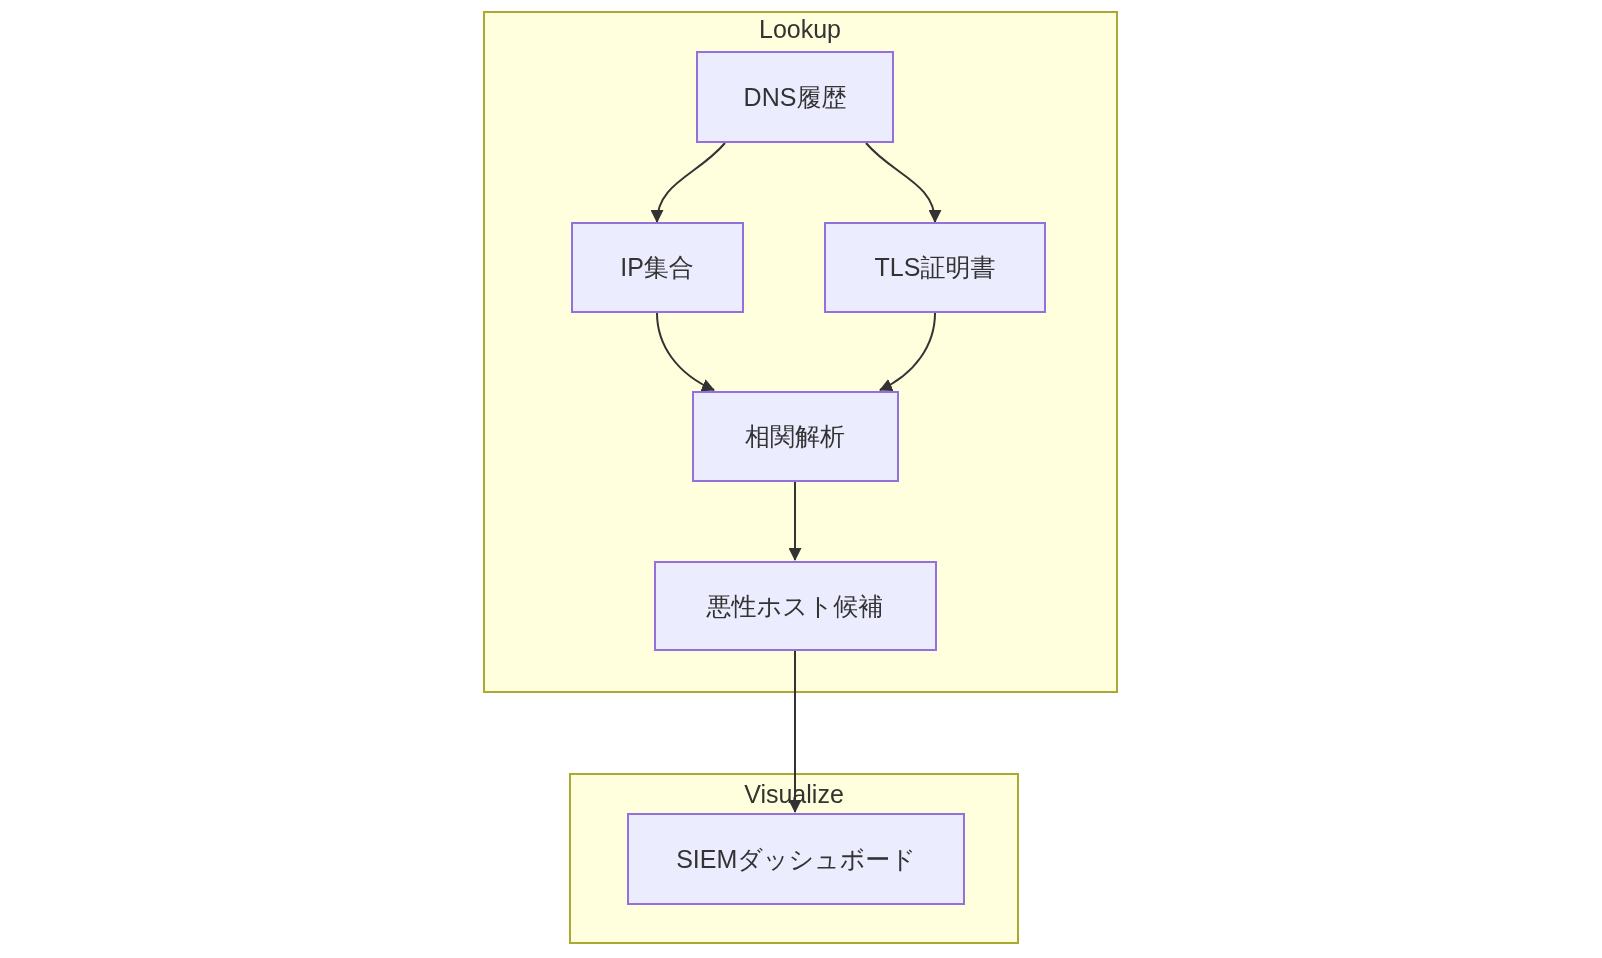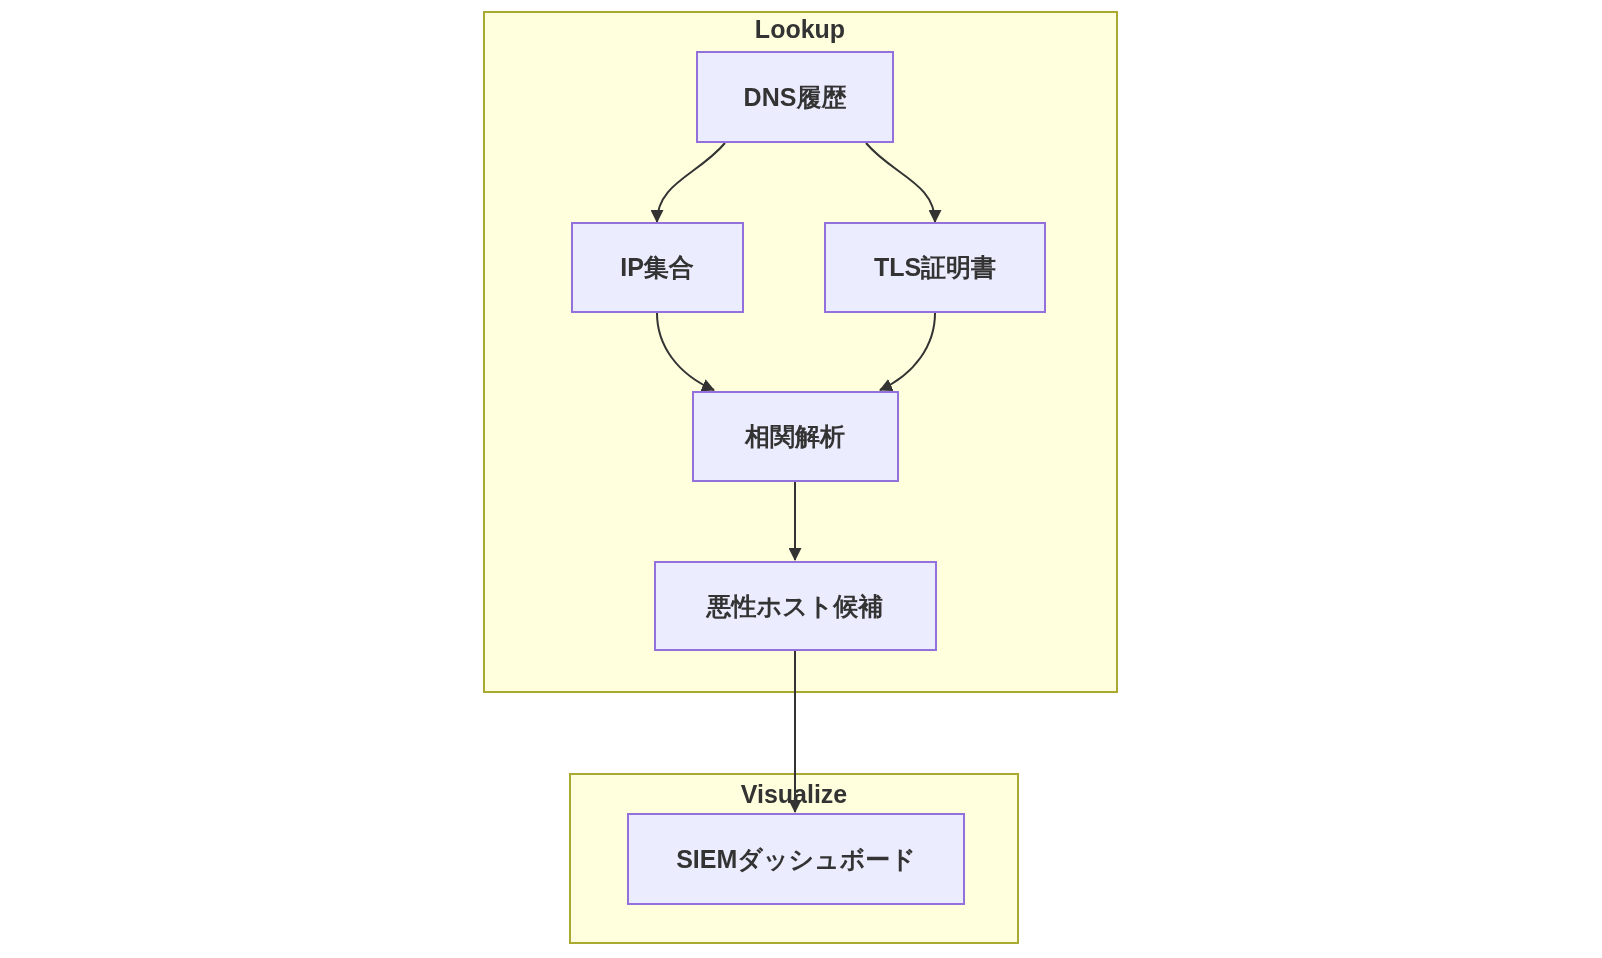--- a/index.html
+++ b/index.html
@@ -7,21 +7,20 @@
     padding: 0;
     background: #ffffff;
   }
   .canvas {
     position: relative;
     width: 1602px;
     height: 958px;
     background: #ffffff;
     font-family: "Liberation Sans", "DejaVu Sans", sans-serif;
     overflow: hidden;
-    font-weight: bold;
   }
   svg { display: block; }
   .cluster-rect {
     fill: #ffffde;
     stroke: #aaaa33;
     stroke-width: 2px;
   }
   .cluster-label {
     font-size: 25px;
     fill: #333333;

